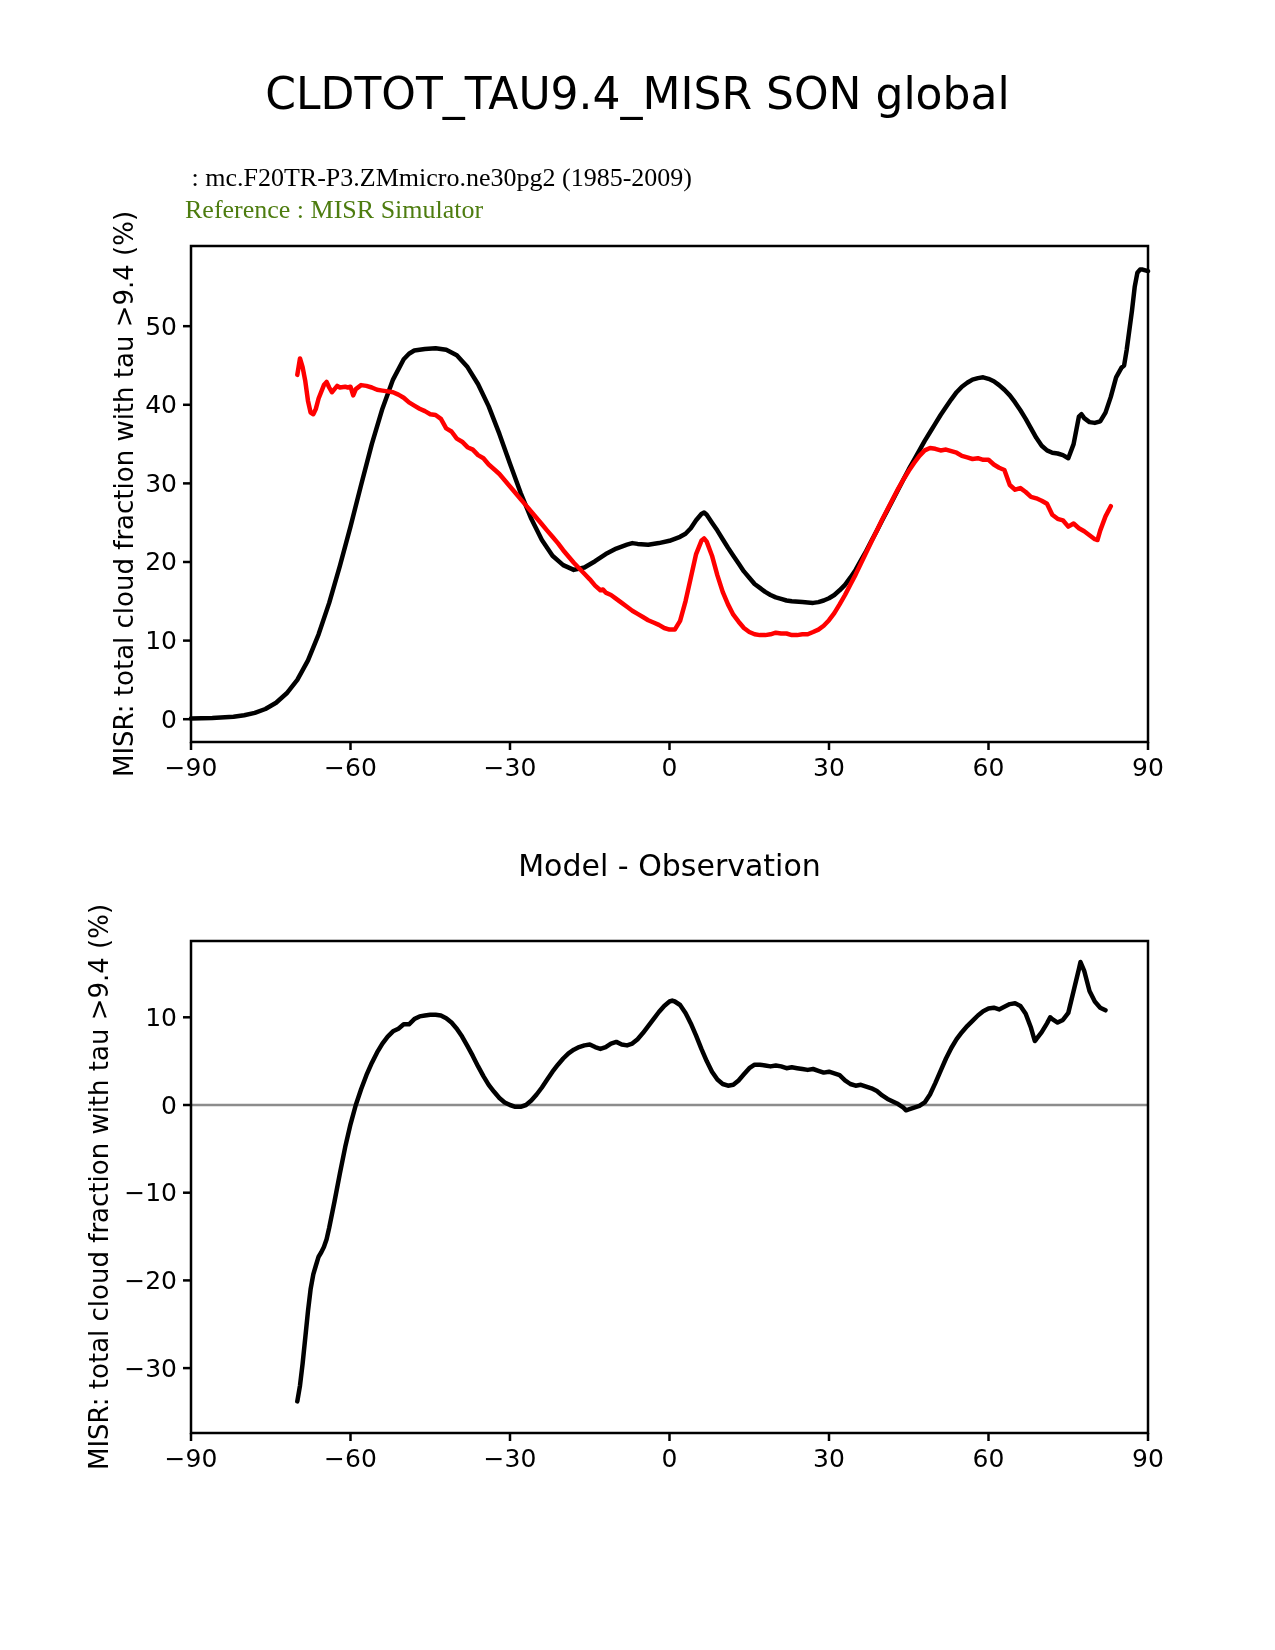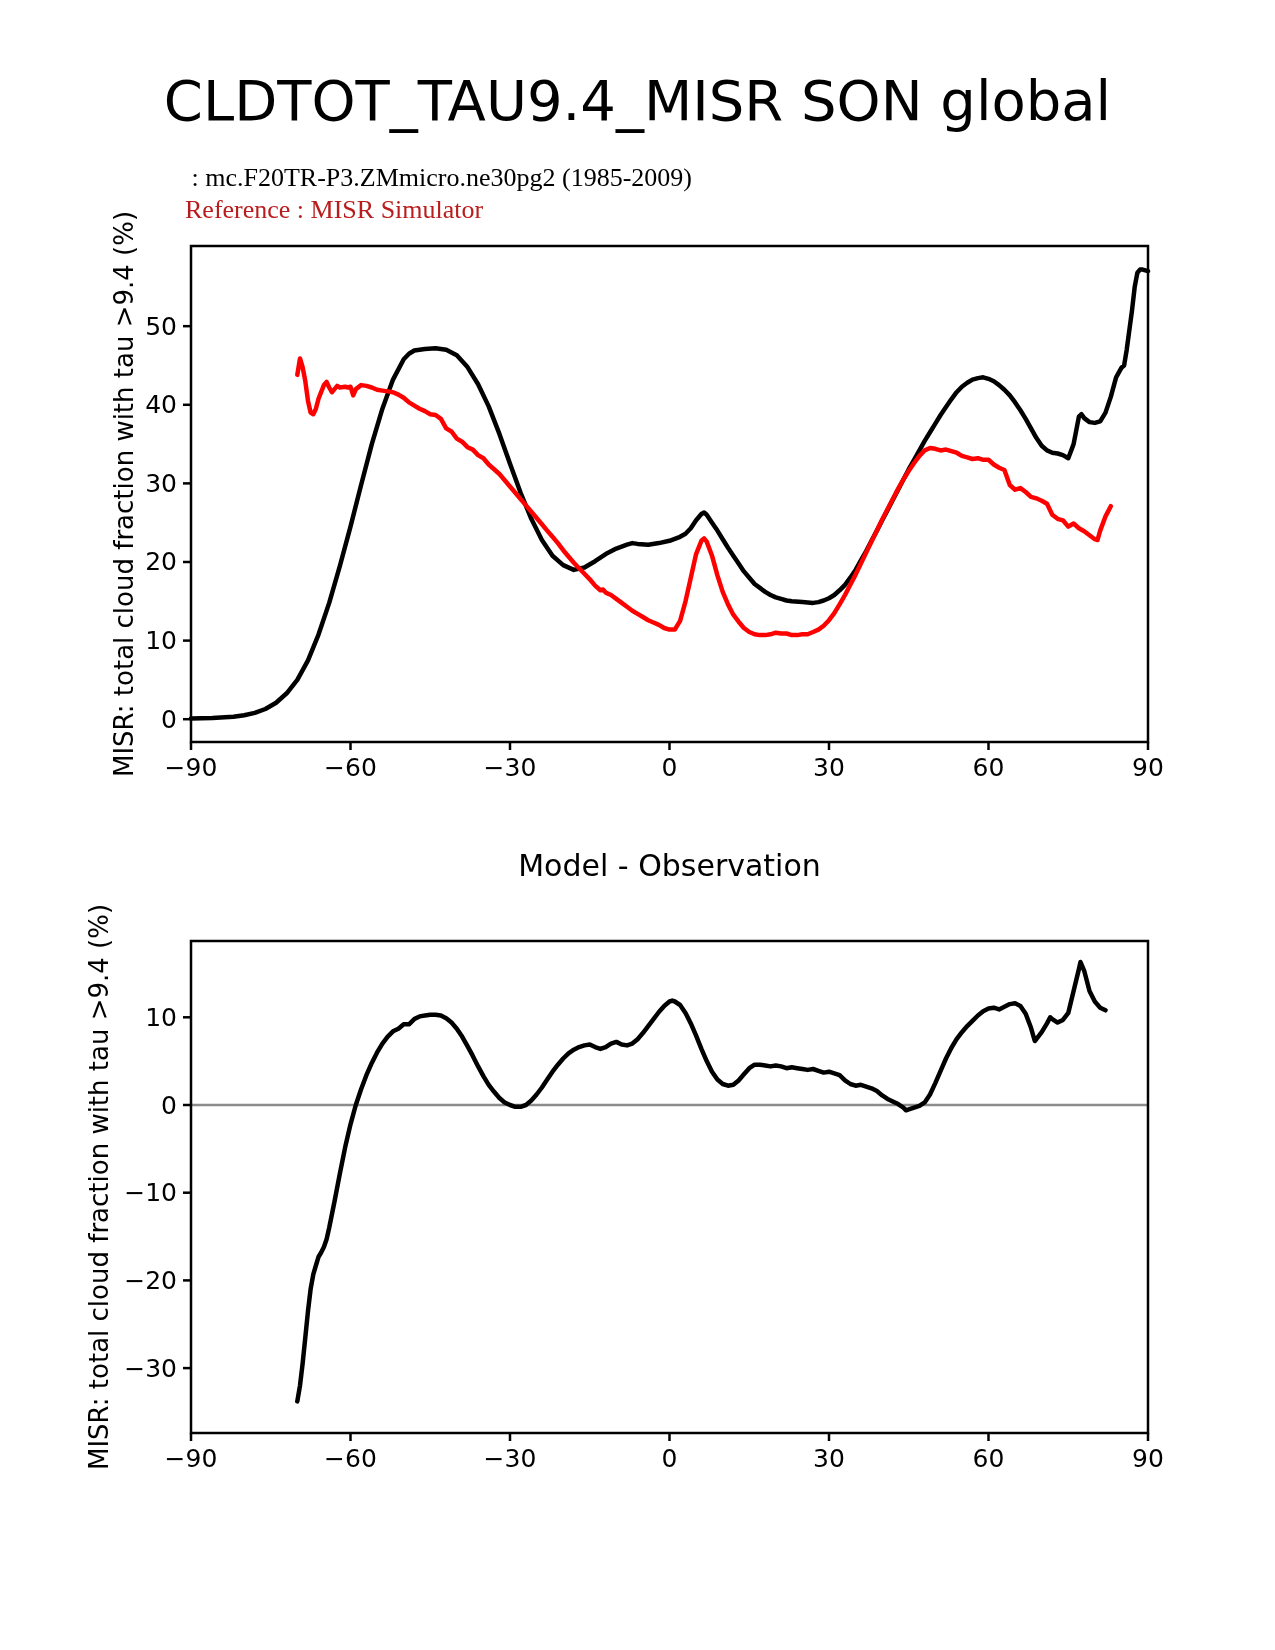--- a/index.html
+++ b/index.html
@@ -1,28 +1,28 @@
 <!DOCTYPE html>
 <html><head>
 <meta charset="utf-8">
 <style>
   html,body{margin:0;padding:0;background:#ffffff;}
   body{width:1275px;height:1650px;position:relative;font-family:"DejaVu Sans",sans-serif;color:#000;}
-  .suptitle{position:absolute;left:0;top:70px;width:1275px;text-align:center;font-size:56px;line-height:1.1;}
+  .suptitle{position:absolute;left:0;top:70px;width:1275px;text-align:center;font-size:44px;line-height:1.1;}
   .subtitle{position:absolute;left:185px;font-size:26px;line-height:1.15;white-space:pre;font-family:Liberation Serif, serif;}
   .subtitle.model{top:163px;}
   .subtitle.ref{top:195px;color:#ff0000;}
   svg.charts{position:absolute;left:0;top:0;}
 </style>
 </head>
 <body>
 
 <div class="suptitle">CLDTOT_TAU9.4_MISR SON global</div>
 <div class="subtitle model"> : mc.F20TR-P3.ZMmicro.ne30pg2 (1985-2009)</div>
-<div class="subtitle ref" style="color: #b91c1c;">Reference : MISR Simulator</div>
+<div class="subtitle ref" style="color: #4d7c0f;">Reference : MISR Simulator</div>
 
 <svg class="charts" width="1275" height="1650" viewBox="0 0 1275 1650" xmlns="http://www.w3.org/2000/svg">
   <g id="chart-0">
       <path d="M191.0 718.4L212.3 718.0L233.5 716.8L244.2 715.3L254.8 712.9L265.4 709.0L276.1 702.7L286.7 693.3L297.3 679.9L308.0 660.3L318.6 634.3L329.2 602.9L339.9 565.9L350.5 526.6L361.1 485.0L371.8 444.1L382.4 408.7L393.0 379.6L403.7 359.2L409.0 353.7L414.3 350.5L424.9 349.0L435.6 348.2L446.2 349.8L456.8 355.3L467.5 367.1L478.1 384.3L488.7 406.4L499.4 433.9L510.0 463.7L520.6 492.8L531.3 518.8L541.9 540.0L552.5 555.7L563.2 565.1L573.8 569.9L584.4 567.5L595.1 561.2L605.7 554.1L616.3 548.6L627.0 544.7L632.3 543.1L637.6 543.9L648.2 544.7L658.9 543.1L669.5 540.8L680.1 536.8L685.5 533.7L690.8 528.2L696.1 520.3L701.4 514.0L704.1 512.5L706.7 514.8L712.0 522.7L717.4 530.6L722.7 539.2L728.0 547.8L733.3 555.7L738.6 563.6L743.9 571.4L749.3 577.7L754.6 584.0L759.9 587.9L765.2 591.9L770.5 595.0L775.8 597.4L781.1 598.9L786.5 600.5L791.8 601.3L802.4 602.1L813.1 602.9L818.4 602.1L823.7 600.5L829.0 598.2L834.3 595.0L839.6 590.3L845.0 584.8L850.3 577.7L855.6 569.9L860.9 560.4L866.2 551.0L871.5 540.8L876.9 530.6L882.2 520.3L887.5 510.1L892.8 499.9L898.1 489.7L903.4 479.5L908.8 469.2L914.1 459.8L919.4 450.4L924.7 440.9L930.0 432.3L935.3 423.6L940.6 415.0L946.0 407.1L951.3 399.3L956.6 392.2L961.9 386.7L967.2 382.8L972.5 379.6L977.9 378.1L983.2 377.3L988.5 378.8L993.8 381.2L999.1 385.1L1004.4 389.8L1009.8 395.4L1015.1 402.4L1020.4 410.3L1025.7 418.9L1031.0 428.4L1036.3 437.8L1041.7 445.7L1047.0 450.4L1052.3 452.7L1057.6 453.5L1062.9 455.1L1068.3 458.2L1073.6 444.1L1078.9 416.6L1081.5 414.2L1084.2 418.1L1089.5 422.1L1094.8 422.9L1100.2 421.3L1105.5 412.6L1110.8 396.9L1116.1 377.3L1121.4 367.8L1124.1 365.5L1126.7 349.8L1132.0 310.5L1134.7 286.9L1137.4 272.7L1140.0 269.6L1142.7 269.6L1148.0 271.2" fill="none" stroke="#000000" stroke-width="4.5" stroke-linejoin="round" stroke-linecap="round"></path>
       <path d="M297.3 374.9L300.0 358.4L302.6 367.1L305.3 381.2L308.0 400.9L310.6 412.6L313.3 414.2L315.9 408.7L318.6 398.5L323.9 385.1L326.6 382.0L329.2 387.5L331.9 392.2L334.5 389.1L337.2 385.9L339.9 387.5L345.2 386.7L347.8 387.5L350.5 386.7L353.2 395.4L355.8 389.1L361.1 385.1L366.4 385.9L371.8 387.5L377.1 389.8L382.4 390.6L387.7 391.4L393.0 392.2L398.4 394.6L403.7 397.7L409.0 402.4L414.3 405.6L419.6 408.7L424.9 411.1L430.3 414.2L435.6 415.0L440.9 418.9L446.2 428.4L451.5 431.5L456.8 438.6L462.1 441.7L467.5 447.2L472.8 449.6L478.1 455.1L483.4 458.2L488.7 464.5L494.1 469.2L499.4 474.0L504.7 480.2L510.0 486.5L515.3 492.8L520.6 499.1L526.0 505.4L531.3 511.7L536.6 518.0L541.9 524.3L547.2 530.6L552.5 536.8L557.9 543.1L563.2 550.2L568.5 556.5L573.8 562.8L579.1 568.3L584.4 573.8L589.8 579.3L595.1 585.6L600.4 590.3L603.0 589.5L605.7 592.6L611.0 595.0L616.3 598.9L621.7 602.9L627.0 606.8L632.3 610.7L637.6 613.9L642.9 617.0L648.2 620.2L653.5 622.5L658.9 624.9L664.2 628.0L669.5 629.6L674.8 629.6L680.1 620.9L685.5 601.3L690.8 577.7L696.1 554.1L701.4 540.8L704.1 538.4L706.7 541.6L712.0 555.7L717.4 575.4L722.7 591.9L728.0 604.4L733.3 614.7L738.6 621.7L743.9 628.0L749.3 632.0L754.6 634.3L759.9 635.1L765.2 635.1L770.5 634.3L775.8 632.7L781.1 633.5L786.5 633.5L791.8 635.1L797.1 635.1L802.4 634.3L807.7 634.3L813.1 632.0L818.4 629.6L823.7 625.7L829.0 620.2L834.3 613.1L839.6 604.4L845.0 595.0L850.3 584.8L855.6 574.6L860.9 563.6L866.2 552.6L871.5 541.6L876.9 530.6L882.2 519.5L887.5 509.3L892.8 499.1L898.1 488.9L903.4 479.5L908.8 470.8L914.1 463.0L919.4 455.9L924.7 450.4L930.0 448.0L935.3 448.8L940.6 450.4L946.0 449.6L951.3 451.2L956.6 452.7L961.9 455.9L967.2 457.4L972.5 459.0L977.9 458.2L983.2 459.8L988.5 459.8L993.8 464.5L999.1 467.7L1004.4 470.0L1009.8 485.0L1015.1 489.7L1020.4 488.1L1025.7 492.0L1031.0 496.8L1036.3 498.3L1041.7 500.7L1047.0 503.8L1052.3 514.8L1057.6 518.8L1062.9 520.3L1068.3 526.6L1073.6 523.5L1078.9 528.2L1084.2 531.3L1089.5 535.3L1094.8 539.2L1097.5 540.0L1100.2 530.6L1105.5 516.4L1110.8 506.2" fill="none" stroke="#ff0000" stroke-width="4.5" stroke-linejoin="round" stroke-linecap="round"></path>
       <rect x="191" y="246" width="957" height="496" fill="none" stroke="#000" stroke-width="2.5"></rect>
       <line x1="191" y1="742" x2="191" y2="750" stroke="#000" stroke-width="2.5"></line>
       <text x="191" y="758" text-anchor="middle" dominant-baseline="hanging" font-size="25">−90</text>
       <line x1="350.5" y1="742" x2="350.5" y2="750" stroke="#000" stroke-width="2.5"></line>
       <text x="350.5" y="758" text-anchor="middle" dominant-baseline="hanging" font-size="25">−60</text>

